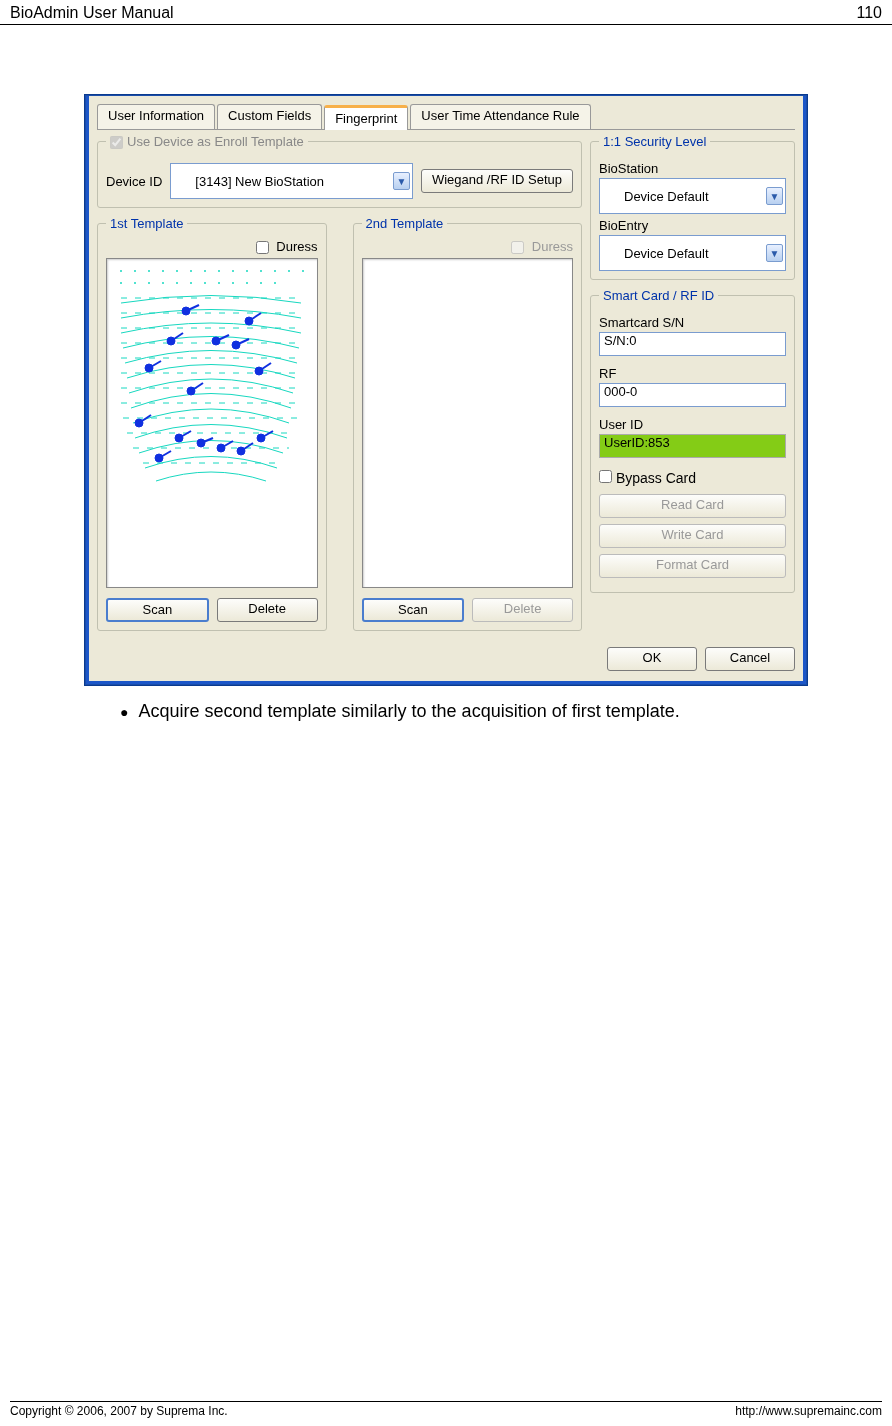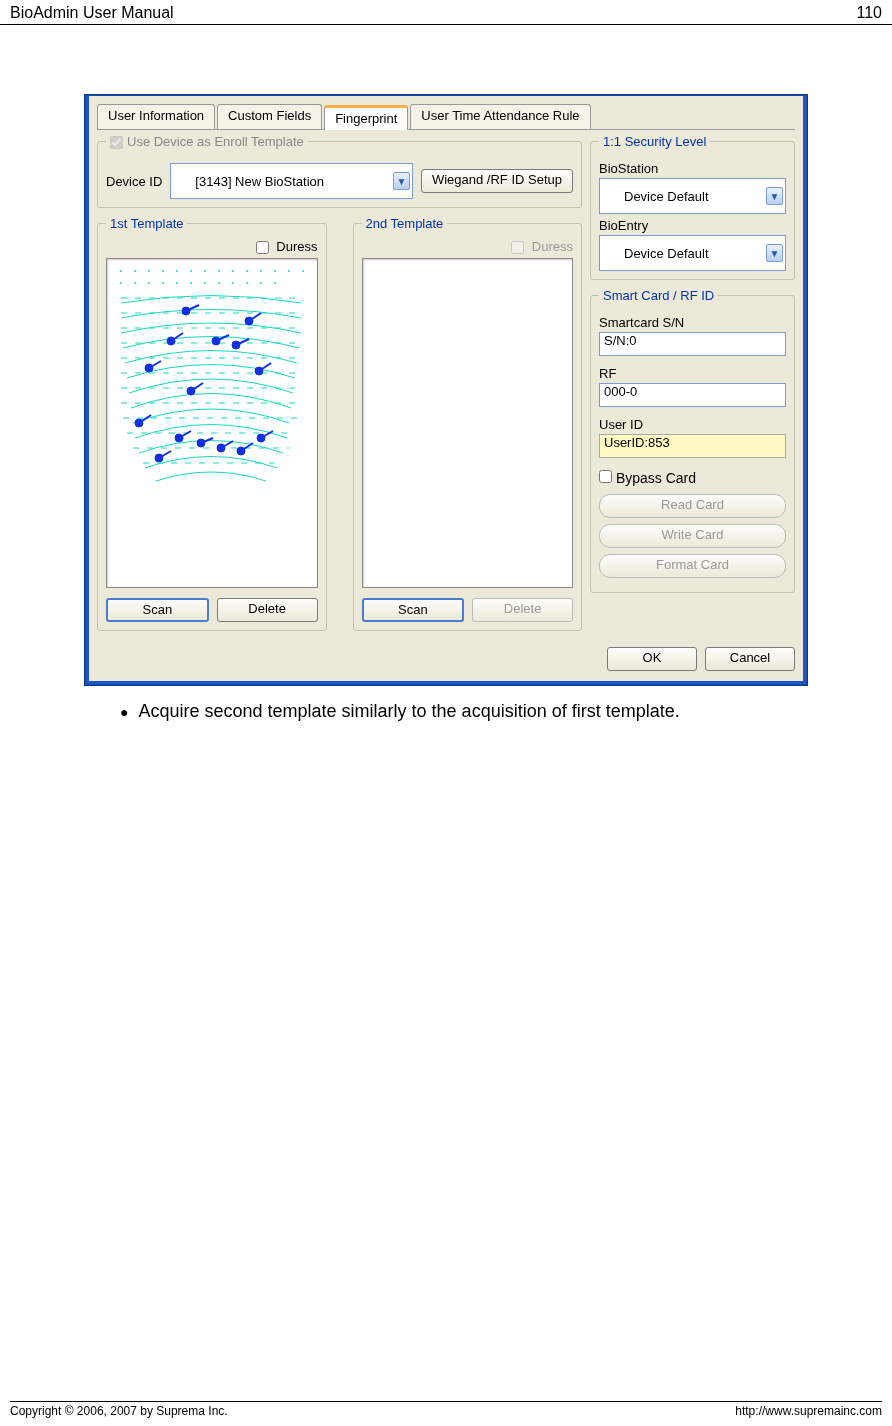--- a/index.html
+++ b/index.html
@@ -164,21 +164,21 @@
     height: 24px;
     text-align: center;
   }
   .btn-xp.focus {
     border: 2px solid #4a7dce;
   }
   .btn-xp.disabled {
     color: #999;
     border-color: #bbb;
   }
-  .btn-xp.wide { width: 100%; margin-bottom: 6px; border-radius: 11px; }
+  .btn-xp.wide { width: 100%; margin-bottom: 6px; }
 
   .templates-row {
     display: flex;
     gap: 26px;
   }
   .template-box {
     flex: 1;
     position: relative;
   }
   .duress {
@@ -206,21 +206,21 @@
 
   .field-lbl { font-size: 13px; margin: 4px 0 2px; }
   .txt-field {
     width: 100%;
     height: 24px;
     border: 1px solid #7a9ccf;
     padding: 0 4px;
     font-size: 13px;
     background: #fff;
   }
-  .txt-field.disabled { background: #fef9c3; border-color: #aaa; color:#000;}
+  .txt-field.disabled { background: #84cc16; border-color: #aaa; color:#000;}
 
   .dlg-footer {
     display: flex;
     justify-content: flex-end;
     gap: 8px;
     margin-top: 8px;
   }
   .dlg-footer .btn-xp { width: 90px; }
 
   

